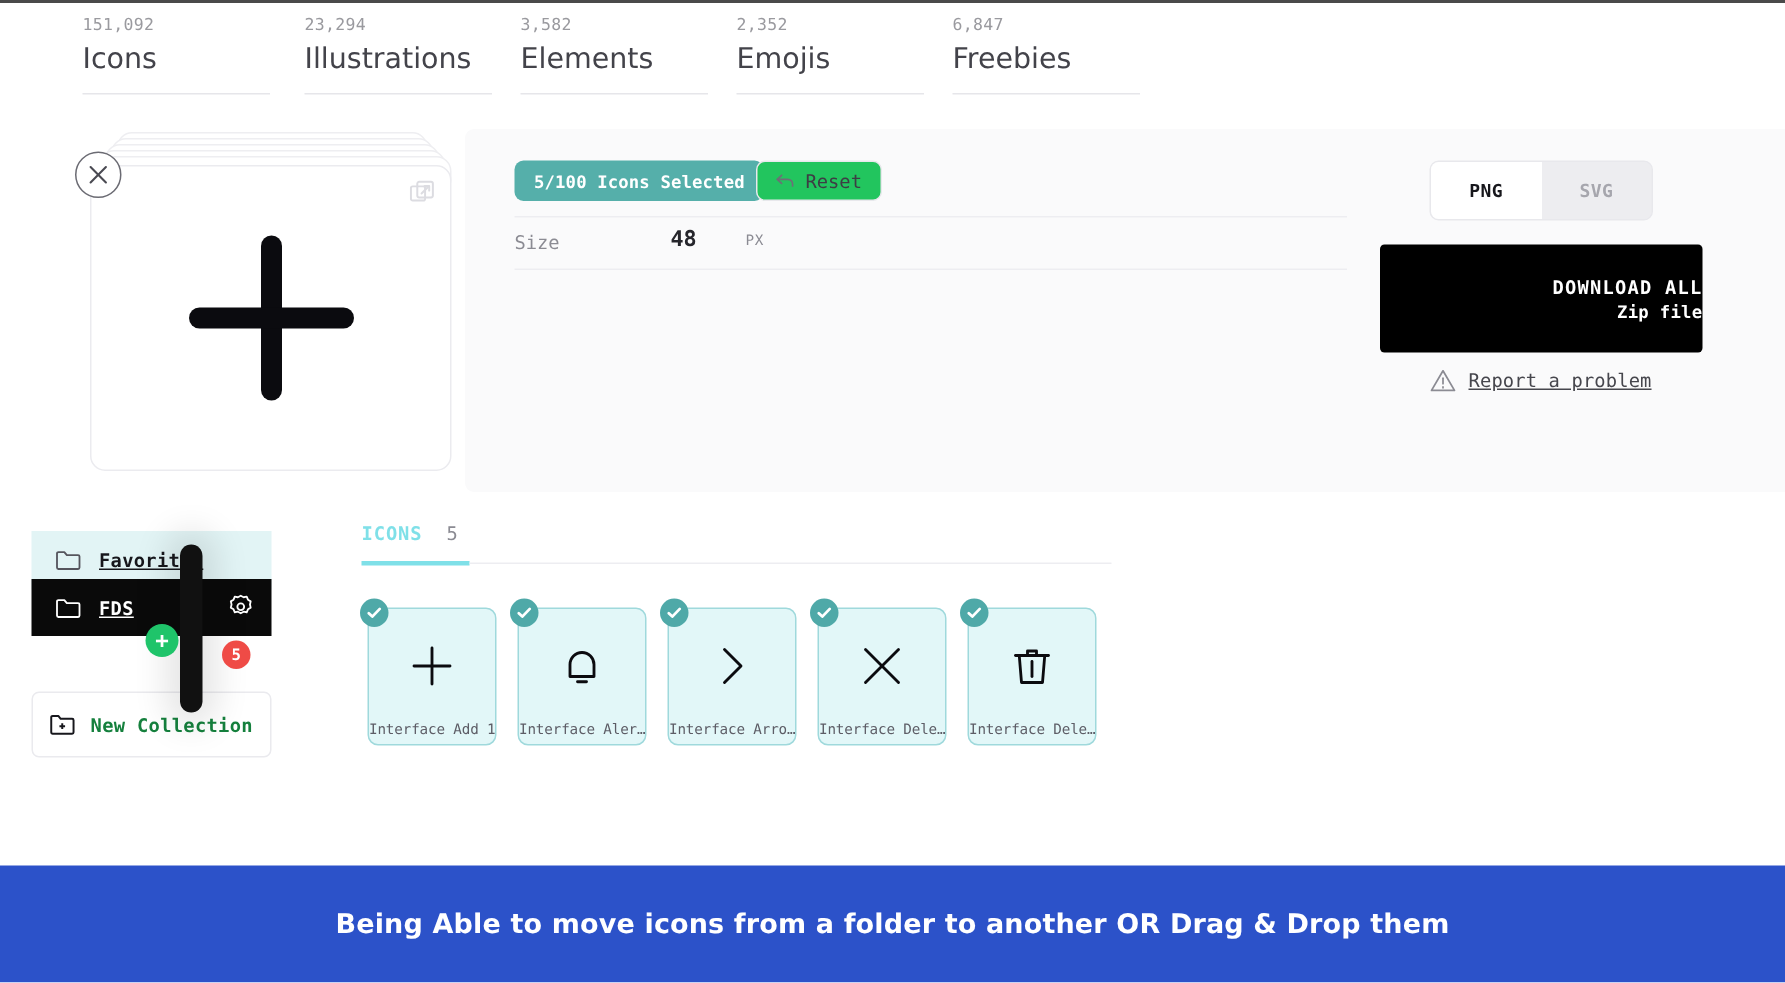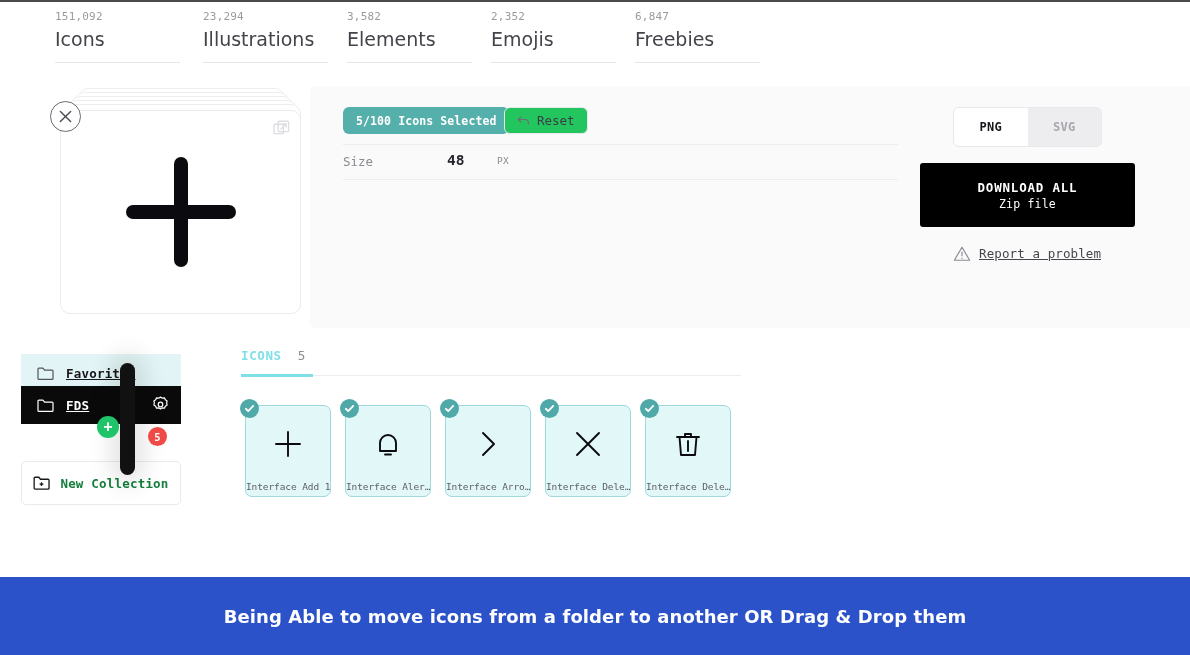--- a/index.html
+++ b/index.html
@@ -47,25 +47,25 @@
 
   
   .fmt { position:absolute; left:953px; top:107px; width:149px; height:40px;
          border:1px solid #e8e8ec; border-radius:6px; overflow:hidden; display:flex; background:#ededf0; }
   .fmt div { flex:1; display:flex; align-items:center; justify-content:center;
              font-size:12px; font-weight:700; letter-spacing:.3px; }
   .fmt .on  { background:#fff; color:#17171c; }
   .fmt .off { background:#ededf0; color:#a6a6ad; }
 
   
-  .dl { position:absolute; left:920px; top:163px; width:215px; height:64px;
+  .dl { position:absolute; left:920px; top:163px; width:215px; height:72px;
         background:#000; border-radius:3px; color:#fff; display:flex;
-        flex-direction:column; align-items:center; justify-content:center; gap:2px; }
+        flex-direction:column; align-items:flex-end; justify-content:center; gap:2px; }
   .dl-main { font-size:12.5px; font-weight:700; letter-spacing:.8px; }
-  .dl-sub  { font-size:11.5px; font-weight:400; letter-spacing:.2px; }
+  .dl-sub  { font-size:11.5px; font-weight:700; letter-spacing:.2px; }
 
   .report { position:absolute; left:953px; top:245px; display:flex; align-items:center; gap:8px; }
   .report .tri { width:18px; height:17px; color:#8b8b93; }
   .report span { font-size:12.5px; color:#46464d; text-decoration:underline; letter-spacing:.1px; }
 
   
   .stackwrap { position:absolute; left:60px; top:88px; width:243px; height:240px; }
   .stk { position:absolute; background:#fff; border:1px solid #eeeef1; border-radius:10px; height:26px; }
   .s1 { left:18px; top:0;  width:207px; }
   .s2 { left:14px; top:4px; width:215px; }

